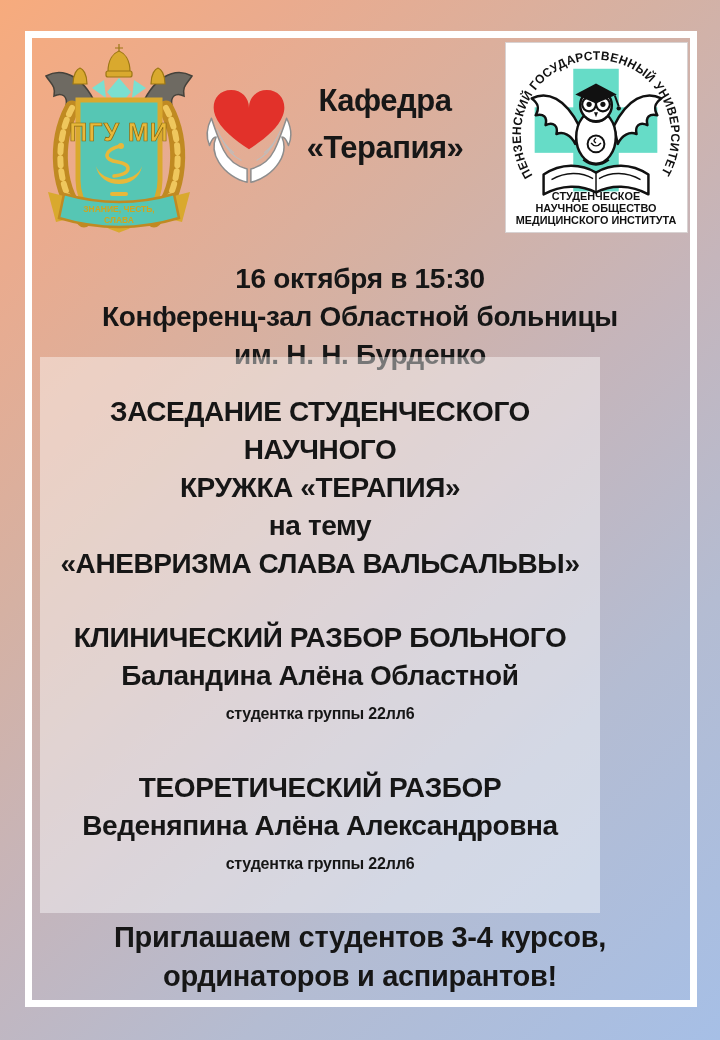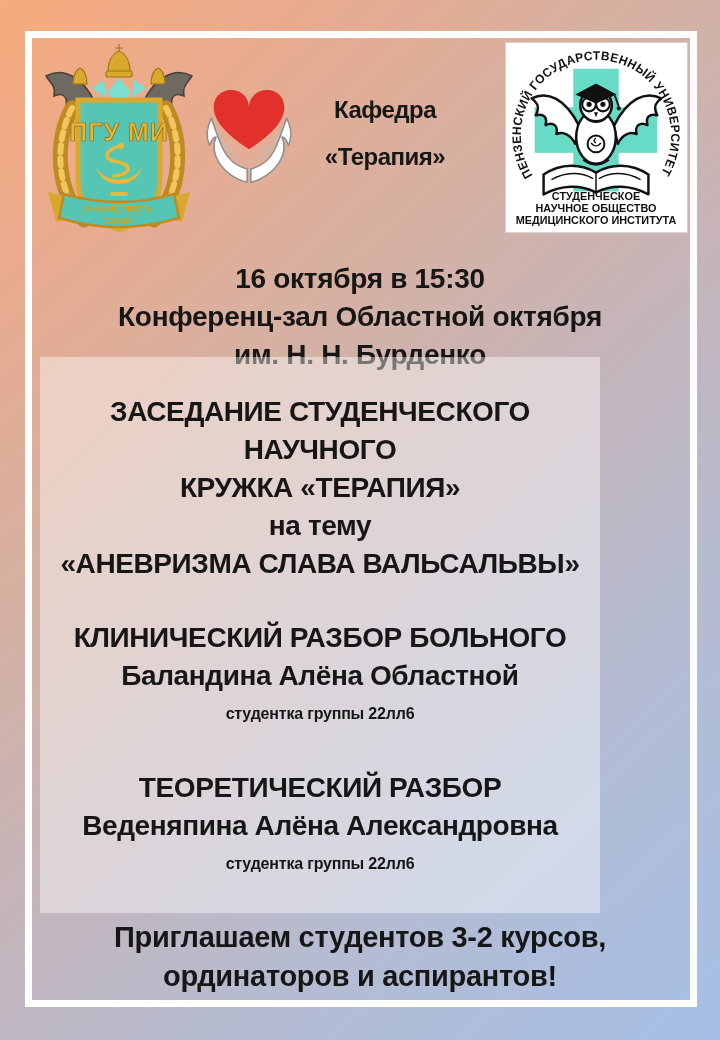--- a/index.html
+++ b/index.html
@@ -16,22 +16,22 @@
     color:#161616;
   }
   .frame{
     position:absolute;left:25px;top:31px;width:658px;height:962px;
     border:7px solid #ffffff;pointer-events:none;
   }
   
   .emblem{position:absolute;left:34px;top:42px;width:170px;height:200px;}
   .heart-hands{position:absolute;left:202px;top:82px;width:94px;height:112px;}
   .dept-title{
-    position:absolute;left:278px;top:86px;width:214px;
-    text-align:center;font-weight:700;font-size:24px;line-height:47px;
+    position:absolute;left:278px;top:77px;width:214px;
+    text-align:center;font-weight:700;font-size:31px;line-height:47px;
     letter-spacing:-0.5px;color:#171717;
   }
   .owl-box{
     position:absolute;left:505px;top:42px;width:183px;height:191px;
     background:#ffffff;border:1px solid #d8d2d2;box-sizing:border-box;
   }
   .owl-box svg{display:block;width:100%;height:100%;}
   
   .date-block{
     position:absolute;left:34px;top:260px;width:652px;
@@ -151,37 +151,37 @@
       </text>
 
       <text x="91" y="159" font-size="11" font-weight="bold" fill="#111111" text-anchor="middle">СТУДЕНЧЕСКОЕ</text>
       <text x="91" y="171" font-size="11" font-weight="bold" fill="#111111" text-anchor="middle">НАУЧНОЕ ОБЩЕСТВО</text>
       <text x="91" y="183" font-size="11" font-weight="bold" fill="#111111" text-anchor="middle">МЕДИЦИНСКОГО ИНСТИТУТА</text>
     </svg>
   </div>
 
   <div class="date-block">
     <div>16 октября в 15:30</div>
-    <div>Конференц-зал Областной октября</div>
+    <div>Конференц-зал Областной больницы</div>
     <div>им. Н. Н. Бурденко</div>
   </div>
 
   <div class="main-panel">
     <div class="bl">ЗАСЕДАНИЕ СТУДЕНЧЕСКОГО НАУЧНОГО</div>
     <div class="bl">КРУЖКА «ТЕРАПИЯ»</div>
     <div class="bl">на тему</div>
     <div class="bl">«АНЕВРИЗМА СЛАВА ВАЛЬСАЛЬВЫ»</div>
     <div class="spacer"></div>
     <div class="bl">КЛИНИЧЕСКИЙ РАЗБОР БОЛЬНОГО</div>
     <div class="bl">Баландина Алёна Областной</div>
     <div class="bl-note">студентка группы 22лл6</div>
     <div class="spacer"></div>
     <div class="bl">ТЕОРЕТИЧЕСКИЙ РАЗБОР</div>
     <div class="bl">Веденяпина Алёна Александровна</div>
     <div class="bl-note">студентка группы 22лл6</div>
   </div>
 
   <div class="footer">
-    <div>Приглашаем студентов 3-2 курсов,</div>
+    <div>Приглашаем студентов 3-4 курсов,</div>
     <div>ординаторов и аспирантов!</div>
   </div>
 
 </div>
 
 </body></html>

